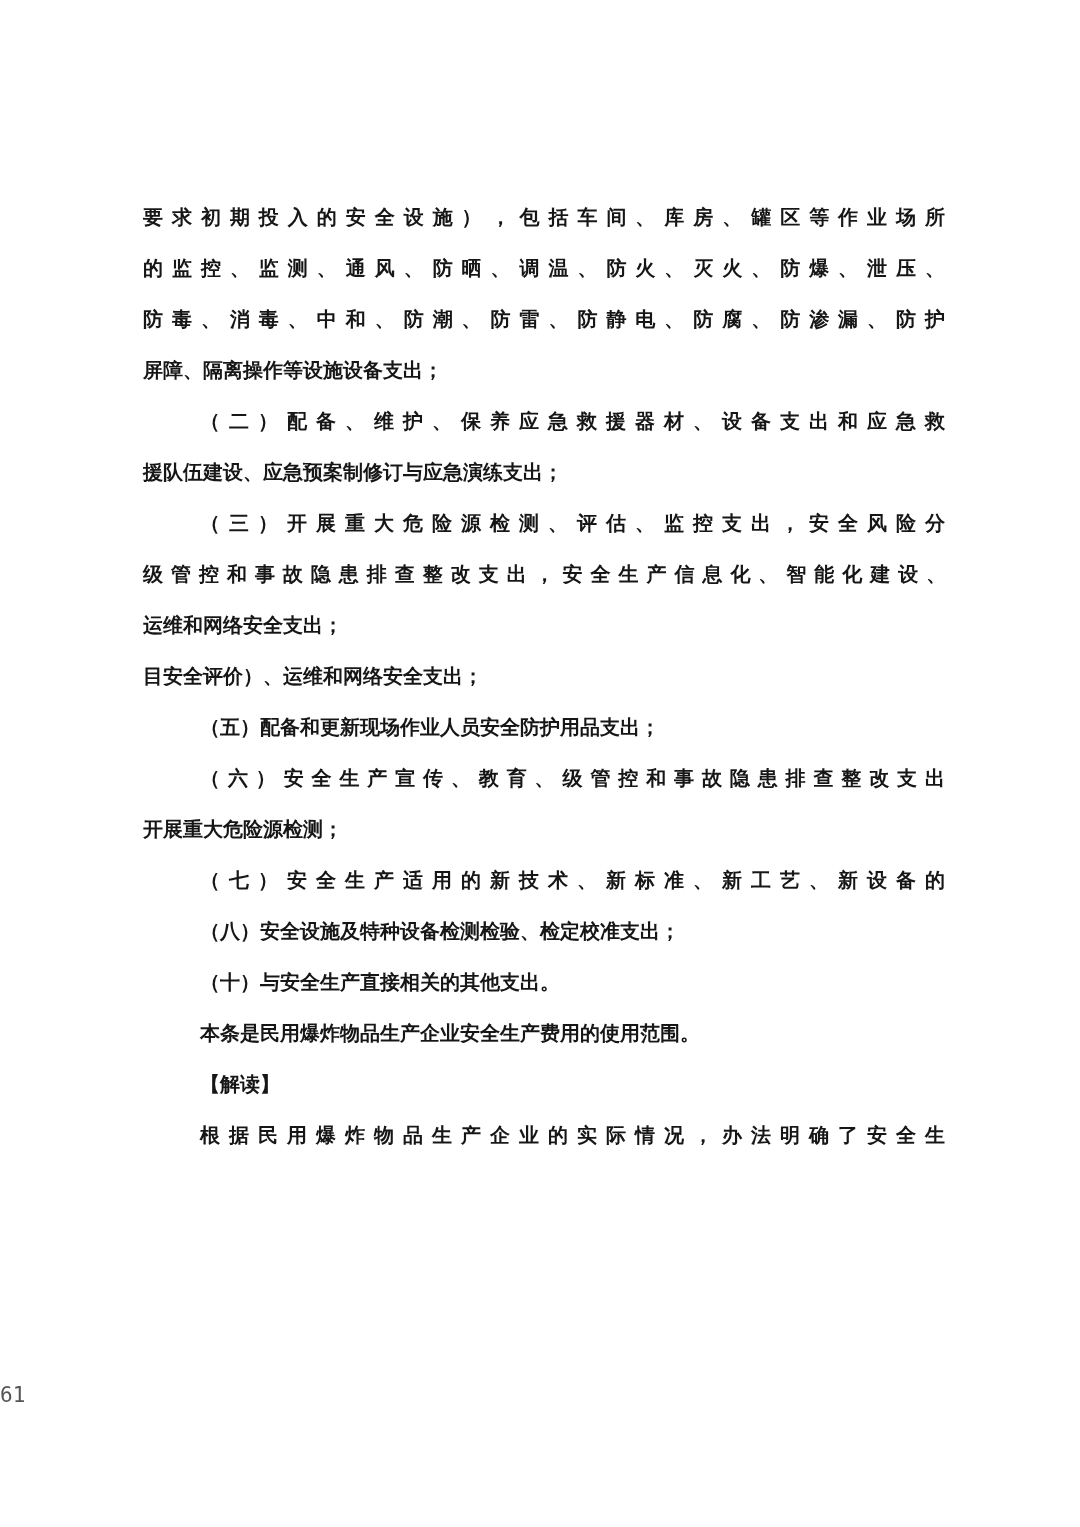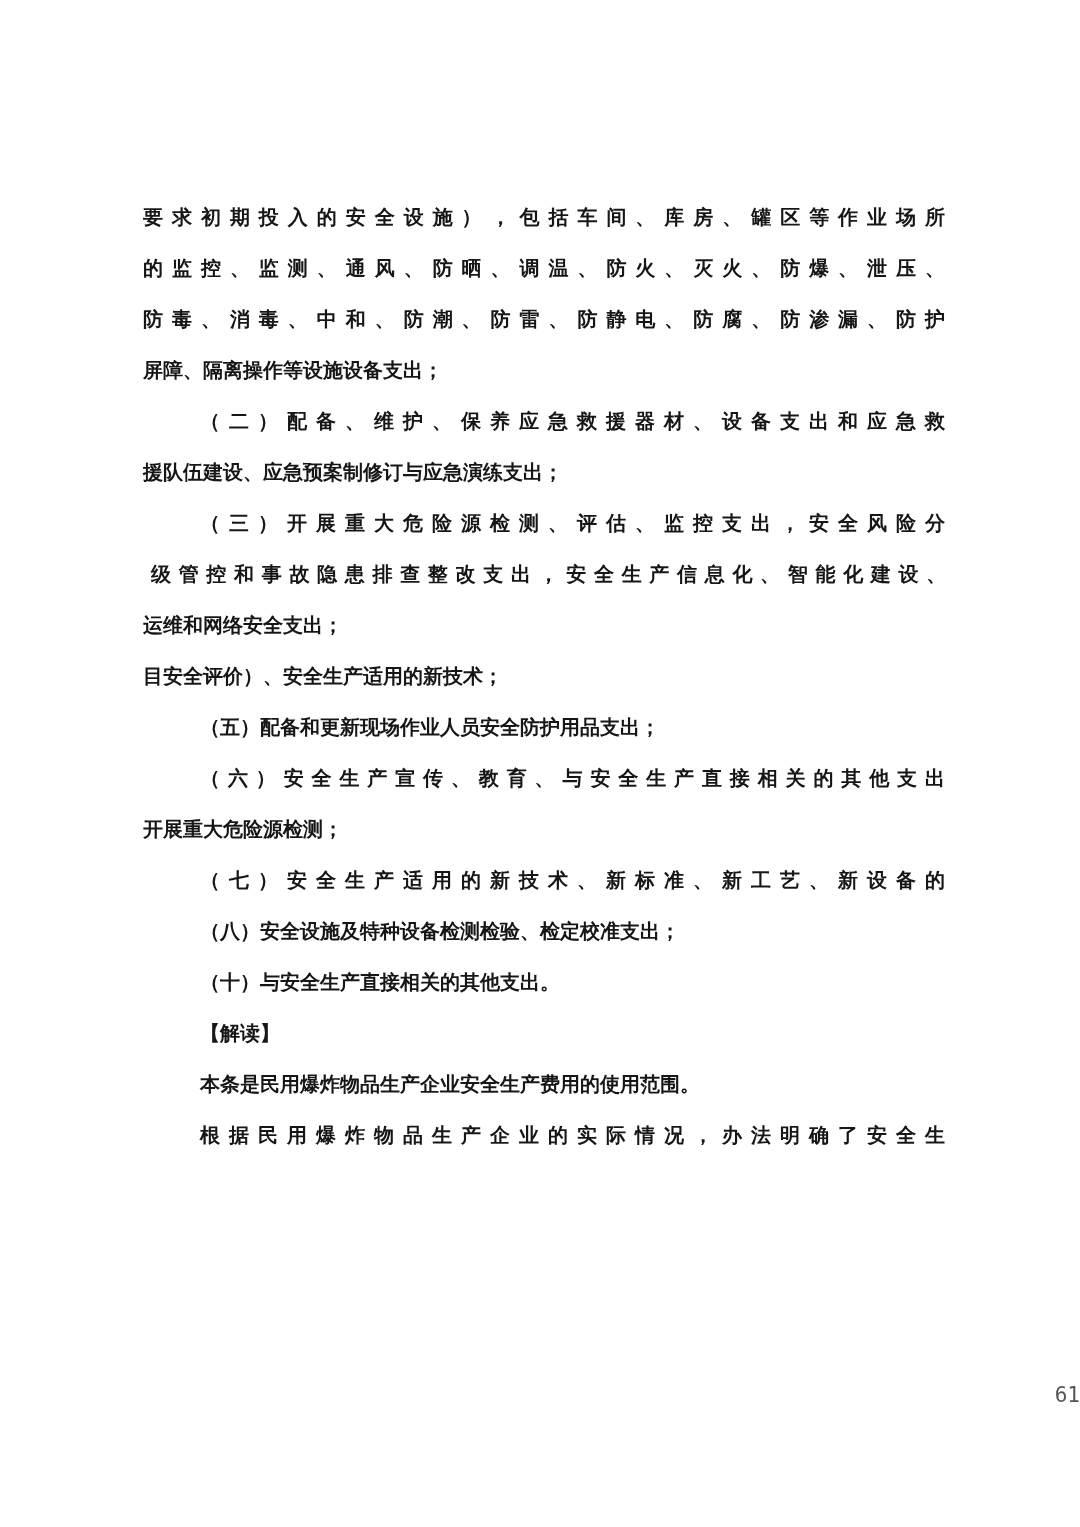--- a/index.html
+++ b/index.html
@@ -38,28 +38,27 @@
     white-space: normal;
     text-align: justify;
     text-align-last: justify;
     text-justify: inter-character;
   }
   .line.ind {
     padding-left: 57px;
   }
   .line.tight {
     letter-spacing: -1.2px;
-    margin-left: 8px;
   }
   .page-number {
     position: absolute;
     top: 1380px;
     left: 0;
     width: 100%;
-    text-align: right;
+    text-align: left;
     font-family: "DejaVu Sans Mono", "Liberation Mono", monospace;
     font-size: 21px;
     line-height: 30px;
     color: #565656;
     font-weight: 400;
   }
 </style>
 </head>
 <body>
 
@@ -68,27 +67,27 @@
   <div class="text-block">
     <div class="line jst">要求初期投入的安全设施），包括车间、库房、罐区等作业场所</div>
     <div class="line jst">的监控、监测、通风、防晒、调温、防火、灭火、防爆、泄压、</div>
     <div class="line jst">防毒、消毒、中和、防潮、防雷、防静电、防腐、防渗漏、防护</div>
     <div class="line">屏障、隔离操作等设施设备支出；</div>
     <div class="line ind jst">（二）配备、维护、保养应急救援器材、设备支出和应急救</div>
     <div class="line">援队伍建设、应急预案制修订与应急演练支出；</div>
     <div class="line ind jst">（三）开展重大危险源检测、评估、监控支出，安全风险分</div>
     <div class="line jst tight">级管控和事故隐患排查整改支出，安全生产信息化、智能化建设、</div>
     <div class="line">运维和网络安全支出；</div>
-    <div class="line">目安全评价）、安全生产适用的新技术；</div>
+    <div class="line">目安全评价）、运维和网络安全支出；</div>
     <div class="line ind">（五）配备和更新现场作业人员安全防护用品支出；</div>
-    <div class="line ind jst">（六）安全生产宣传、教育、与安全生产直接相关的其他支出</div>
+    <div class="line ind jst">（六）安全生产宣传、教育、级管控和事故隐患排查整改支出</div>
     <div class="line">开展重大危险源检测；</div>
     <div class="line ind jst">（七）安全生产适用的新技术、新标准、新工艺、新设备的</div>
     <div class="line ind">（八）安全设施及特种设备检测检验、检定校准支出；</div>
     <div class="line ind">（十）与安全生产直接相关的其他支出。</div>
+    <div class="line ind">本条是民用爆炸物品生产企业安全生产费用的使用范围。</div>
     <div class="line ind">【解读】</div>
-    <div class="line ind">本条是民用爆炸物品生产企业安全生产费用的使用范围。</div>
     <div class="line ind jst">根据民用爆炸物品生产企业的实际情况，办法明确了安全生</div>
   </div>
 
   <div class="page-number">61</div>
 
 </div>
 
 </body></html>

